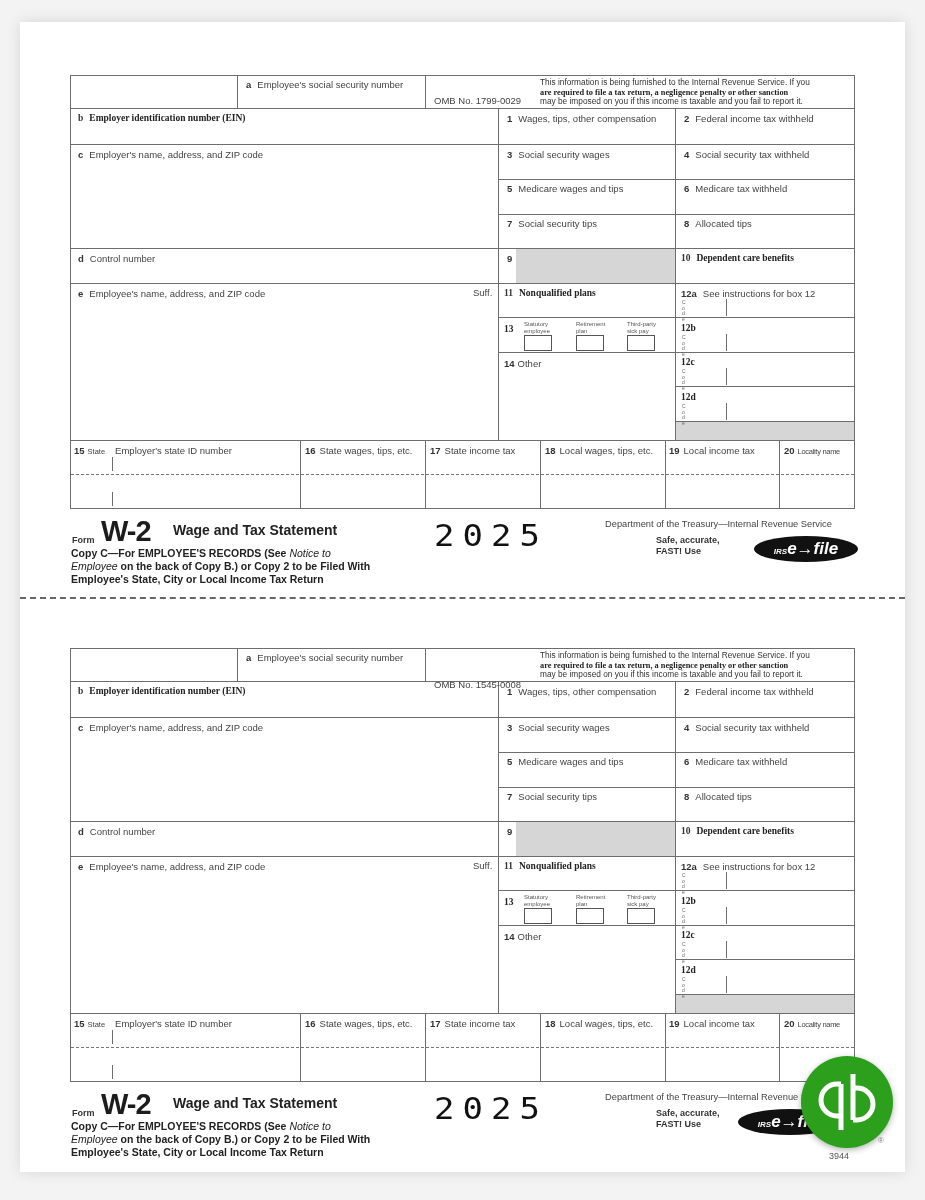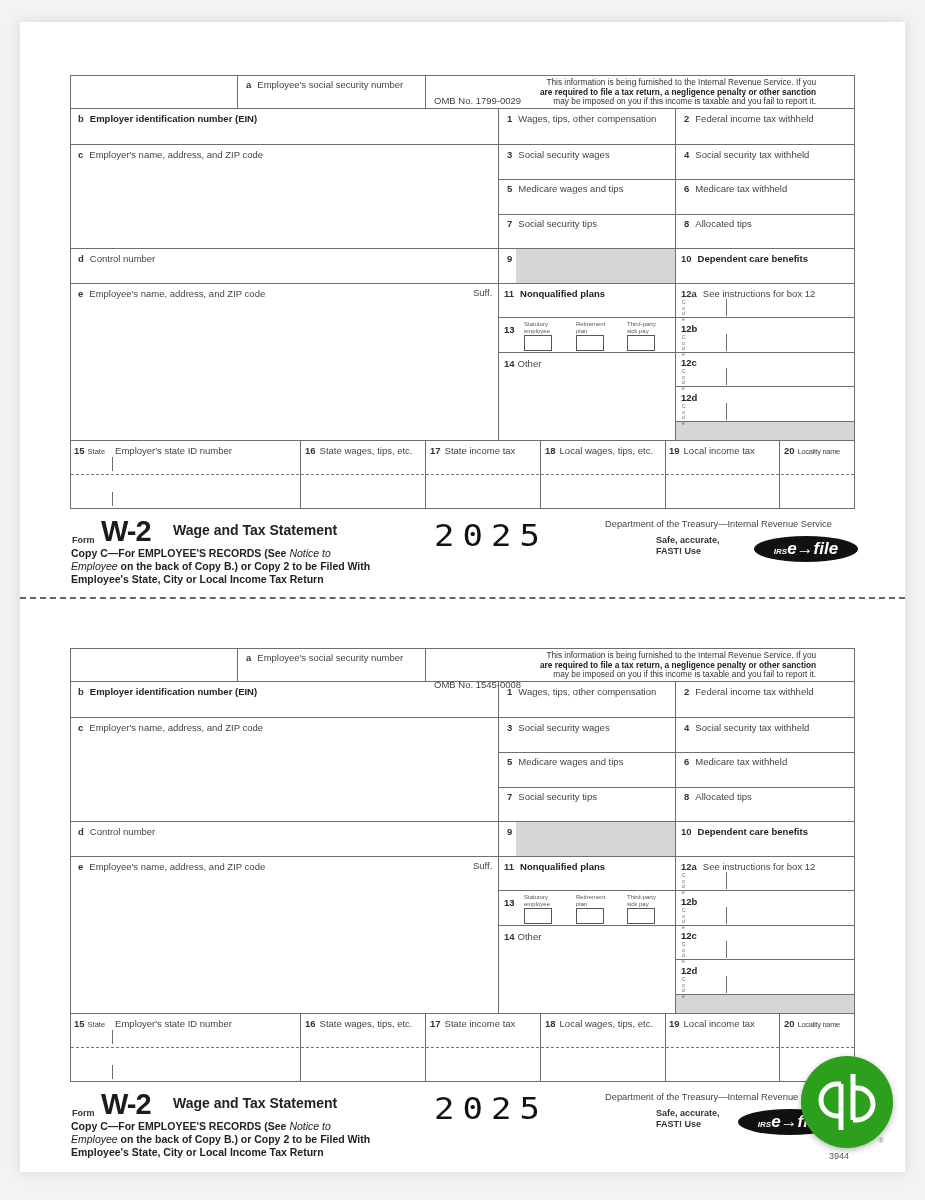--- a/index.html
+++ b/index.html
@@ -2,25 +2,25 @@
 <html><head>
 <meta charset="utf-8">
 <style>
   html,body{margin:0;padding:0;}
   body{width:925px;height:1200px;background:#f3f3f3;position:relative;overflow:hidden;font-family:"Liberation Sans",sans-serif;color:#333;}
   .sheet{position:absolute;left:20px;top:22px;width:885px;height:1150px;background:#fff;box-shadow:0 0 14px rgba(0,0,0,0.12);}
   .cut{position:absolute;left:20px;top:597px;width:885px;height:0;border-top:2px dashed #666;}
   .form{position:absolute;left:70px;width:660px;height:520px;}
   .ln{position:absolute;background:#6e6e6e;}
   .lbl{position:absolute;font-size:9.5px;color:#444;white-space:nowrap;line-height:11px;}
-  .b{font-weight:bold;color:#222;}
+  .b{font-weight:bold;color:#222;font-family:Liberation Serif, serif;}
   .num{font-weight:bold;color:#333;margin-right:6px;}
   .shade{position:absolute;background:#d6d6d6;}
   .omb{position:absolute;font-size:9.5px;color:#444;}
-  .notice{position:absolute;font-size:8.3px;line-height:9.5px;color:#333;white-space:nowrap;text-align:right;}
+  .notice{position:absolute;font-size:8.3px;line-height:9.5px;color:#333;white-space:nowrap;}
   .chk{position:absolute;width:26px;height:14px;border:1px solid #555;background:#fff;}
   .tiny{position:absolute;font-size:6px;line-height:6.5px;color:#555;white-space:nowrap;}
   .code{position:absolute;font-size:5px;line-height:5.5px;color:#666;width:5px;}
   .dash{position:absolute;height:0;border-top:1px dashed #777;}
   .formword{position:absolute;font-size:9px;font-weight:bold;color:#333;}
   .w2{position:absolute;font-size:29px;font-weight:900;color:#1c1c1c;letter-spacing:-1px;font-family:"Liberation Sans",sans-serif;}
   .title{position:absolute;font-size:14px;font-weight:bold;color:#222;}
   .copy{position:absolute;font-size:10.5px;font-weight:bold;color:#222;line-height:13px;width:360px;}
   .copy i{font-weight:normal;}
   .year{position:absolute;font-size:34px;letter-spacing:8px;color:#111;font-family:"DejaVu Sans Mono",monospace;font-weight:normal;transform:scaleY(0.9);}

